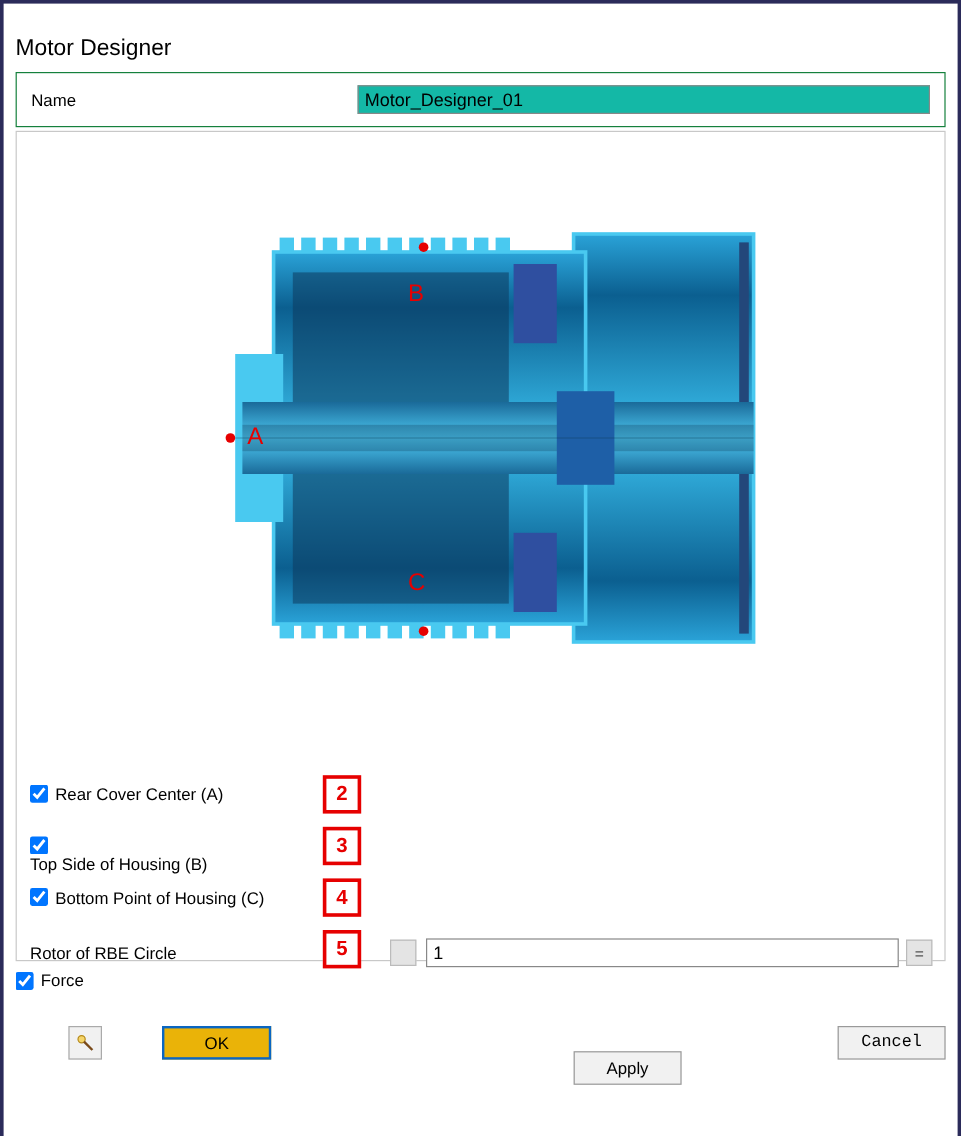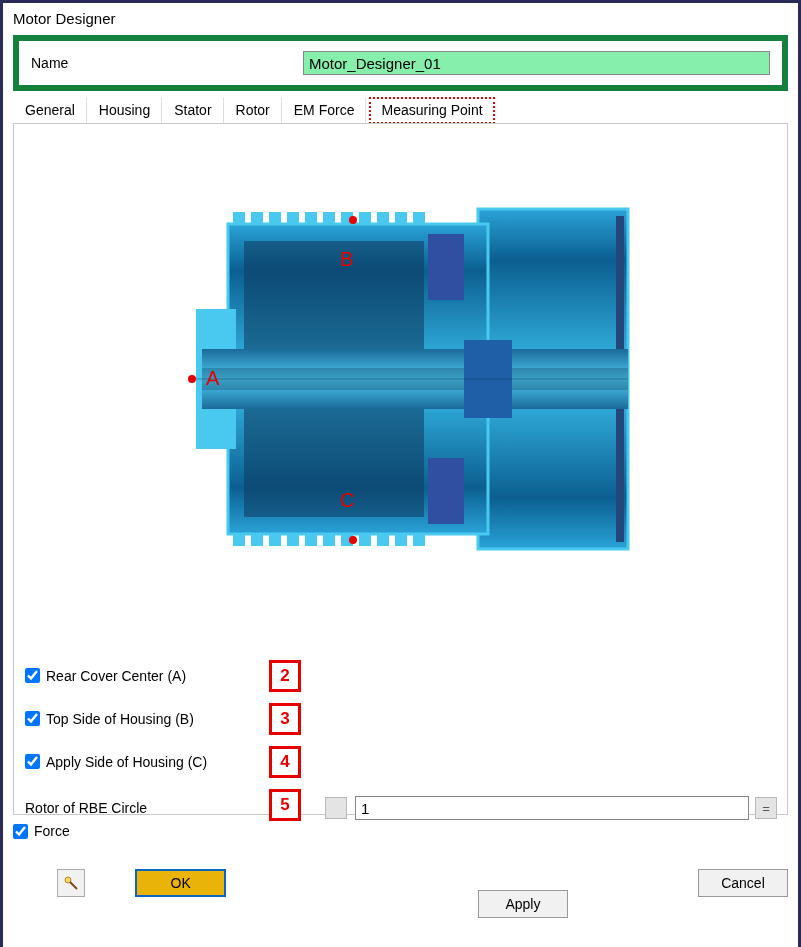--- a/index.html
+++ b/index.html
@@ -12,43 +12,44 @@
     color: #000;
     width: 801px;
     height: 947px;
     border-left: 3px solid #2b2b5a;
     border-right: 3px solid #2b2b5a;
     border-top: 3px solid #2b2b5a;
     position: relative;
   }
   .title-bar {
     padding: 7px 10px 8px 10px;
-    font-size: 15px;
+    font-size: 19px;
+    margin-top: 20px;
   }
   .content {
     padding: 0 10px;
   }
   .name-row {
-    border: 6px solid #15803d;
+    border: 1px solid #15803d;
     padding: 10px 12px;
     display: flex;
     align-items: center;
     margin-bottom: 4px;
   }
   .name-label {
     width: 272px;
     font-size: 14px;
   }
   .name-input {
     flex: 1;
     border: 1px solid #888;
     padding: 2px 5px;
     font-size: 15px;
     height: 24px;
-    background: #86efac;
+    background: #14b8a6;
     font-family: inherit;
   }
   .tabs {
     display: flex;
     align-items: flex-end;
     margin-top: 6px;
     position: relative;
   }
   .tab {
     padding: 4px 11px 5px 11px;
@@ -101,21 +102,21 @@
     position: absolute;
     left: 11px;
     display: flex;
     align-items: flex-start;
     font-size: 14px;
   }
   .check-row input[type=checkbox] {
     width: 15px; height: 15px; margin: 0 6px 0 0;
   }
   .row-a { top: 544px; }
-  .row-b { top: 587px; }
+  .row-b { top: 587px; flex-direction: column; }
   .row-c { top: 630px; }
   .callout-2 { top: 536px; left: 255px; }
   .callout-3 { top: 579px; left: 255px; }
   .callout-4 { top: 622px; left: 255px; }
   .callout-5 { top: 665px; left: 255px; }
   .radius-row {
     position: absolute;
     top: 672px;
     left: 11px;
     right: 10px;
@@ -179,21 +180,21 @@
     cursor: pointer;
     font-family: inherit;
   }
   .btn-ok {
     width: 112px;
     border: 2px solid #0a66c2;
     background: #eab308;
     margin-left: 38px;
   }
   .btn-apply { width: 112px; margin-left: 252px; margin-top: 43px; }
-  .btn-cancel { width: 112px; margin-left: 130px; }
+  .btn-cancel { width: 112px; margin-left: 130px; font-family: Liberation Mono, monospace; }
 
   
   .pt {
     position: absolute;
     width: 8px; height: 8px; border-radius: 50%;
     background: #e60000;
   }
   .pt-label {
     position: absolute;
     color: #e60000;
@@ -205,28 +206,20 @@
 <body>
 
 <div class="title-bar">Motor Designer</div>
 
 <div class="content">
   <div class="name-row">
     <div class="name-label">Name</div>
     <input class="name-input" value="Motor_Designer_01" style="">
   </div>
 
-  <div class="tabs">
-    <div class="tab">General</div>
-    <div class="tab">Housing</div>
-    <div class="tab">Stator</div>
-    <div class="tab">Rotor</div>
-    <div class="tab">EM Force</div>
-    <div class="tab active-dotted">Measuring Point</div>
-  </div>
 
   <div class="tab-body">
 
     <div class="callout-box callout-1">1</div>
 
     <div class="diagram-wrap">
       <svg viewBox="0 0 454 496" width="454" height="496">
         <defs>
           <linearGradient id="gbody" x1="0" y1="0" x2="0" y2="1">
             <stop offset="0" stop-color="#2aa3d8"></stop>
@@ -307,21 +300,21 @@
     <div class="callout-box callout-2">2</div>
 
     <div class="check-row row-b">
       <input type="checkbox" checked="" style="">
       <span>Top Side of Housing (B)</span>
     </div>
     <div class="callout-box callout-3">3</div>
 
     <div class="check-row row-c">
       <input type="checkbox" checked="" style="">
-      <span>Apply Side of Housing (C)</span>
+      <span>Bottom Point of Housing (C)</span>
     </div>
     <div class="callout-box callout-4">4</div>
 
     <div class="callout-box callout-5">5</div>
 
     <div class="radius-row">
       <div class="radius-label">Rotor of RBE Circle</div>
       <div class="radius-gap"></div>
       <div class="radius-btn-sq"></div>
       <input class="radius-input" value="1" style="">

